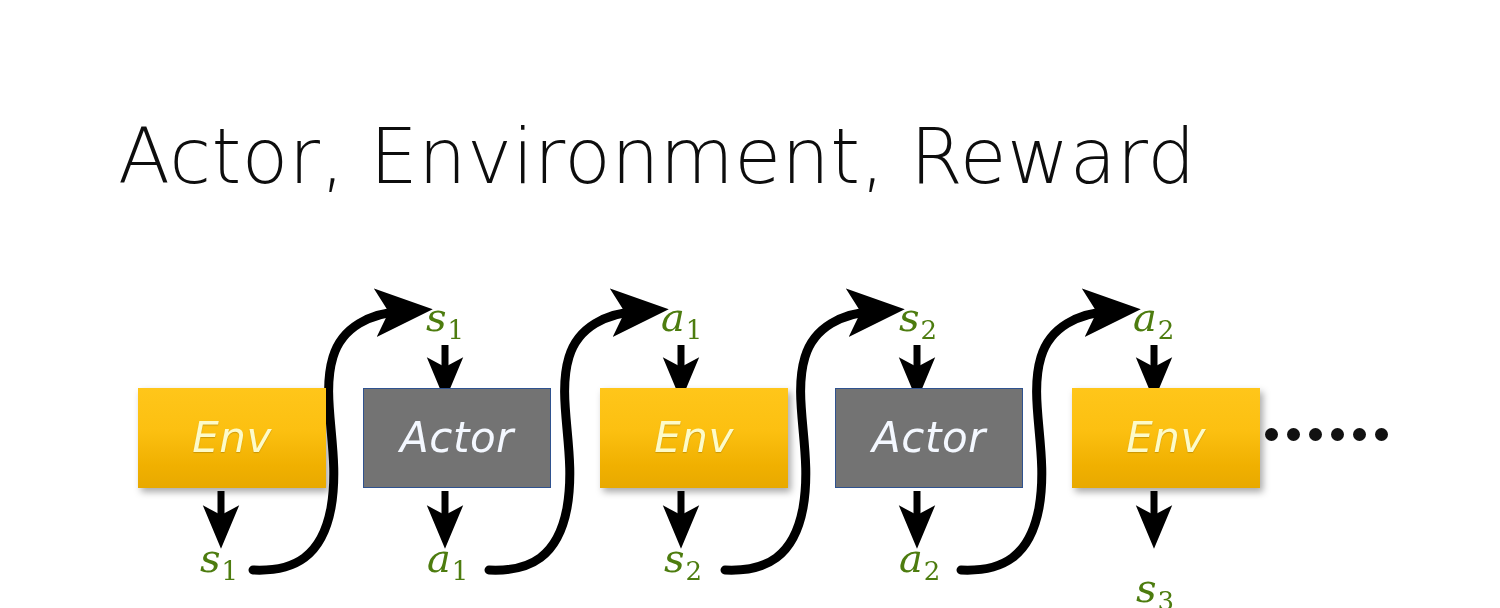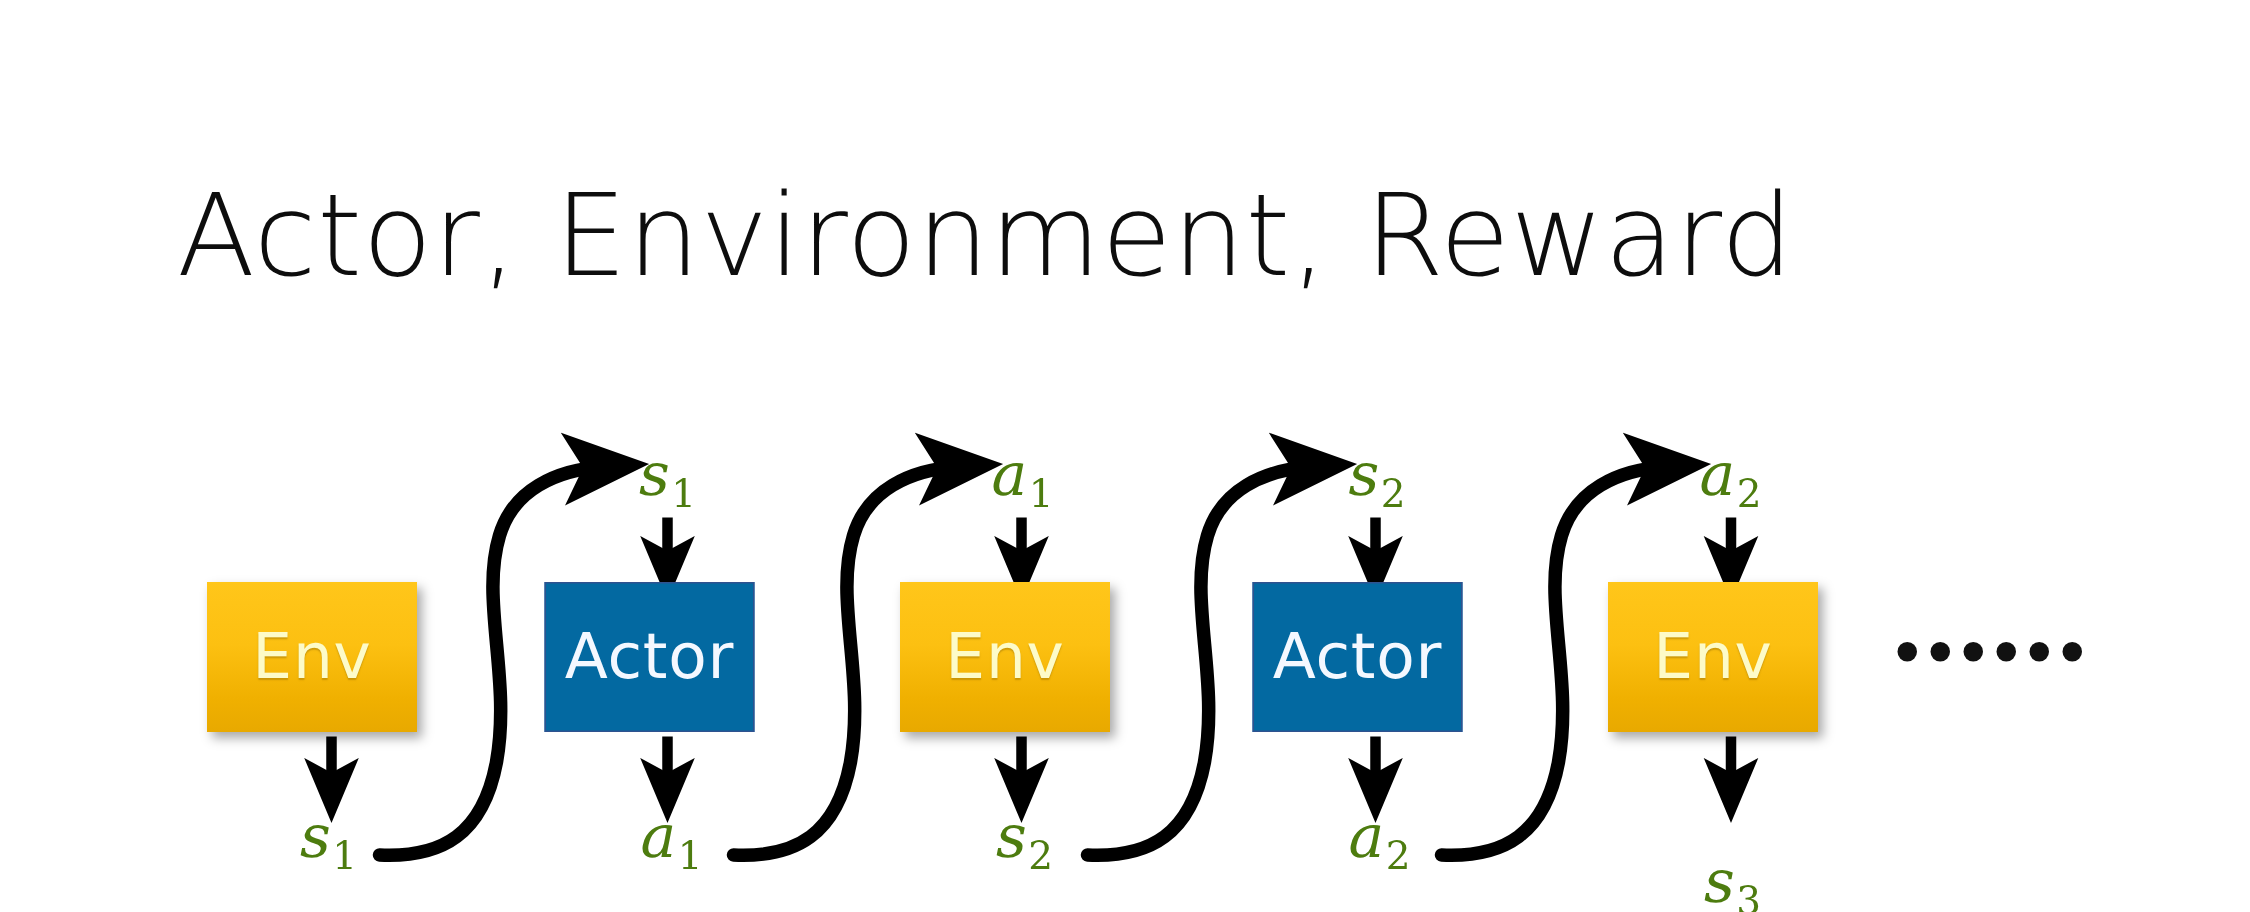--- a/index.html
+++ b/index.html
@@ -47,45 +47,46 @@
     left: 0;
     top: 0;
     width: 1500px;
     height: 608px;
     pointer-events: none;
   }
 
   
   .node {
     position: absolute;
-    width: 140px;
+    width: 188px;
     height: 100px;
     display: flex;
     align-items: center;
     justify-content: center;
     box-sizing: border-box;
+    font-style: italic;
   }
   .node .node-label {
     font-family: "DejaVu Sans", "Liberation Sans", sans-serif;
     font-weight: 400;
     font-size: 42px;
     line-height: 42px;
     letter-spacing: 0.5px;
     -webkit-font-smoothing: antialiased;
   }
   .node.env {
     background: linear-gradient(180deg, #ffc61a 0%, #fcc011 42%, #f0b000 78%, #e8a900 100%);
     box-shadow: 3px 4px 7px rgba(0,0,0,0.34);
   }
   .node.env .node-label {
     color: #fdfbc8;
     text-shadow: 0 1px 1px rgba(120,85,0,0.35);
   }
   .node.actor {
-    background: #0369a1;
+    background: #737373;
     border: 1px solid #2f528f;
   }
   .node.actor .node-label {
     color: #f4f8ff;
   }
 
   
   .mlabel {
     position: absolute;
     font-family: "DejaVu Serif", "Liberation Serif", serif;

